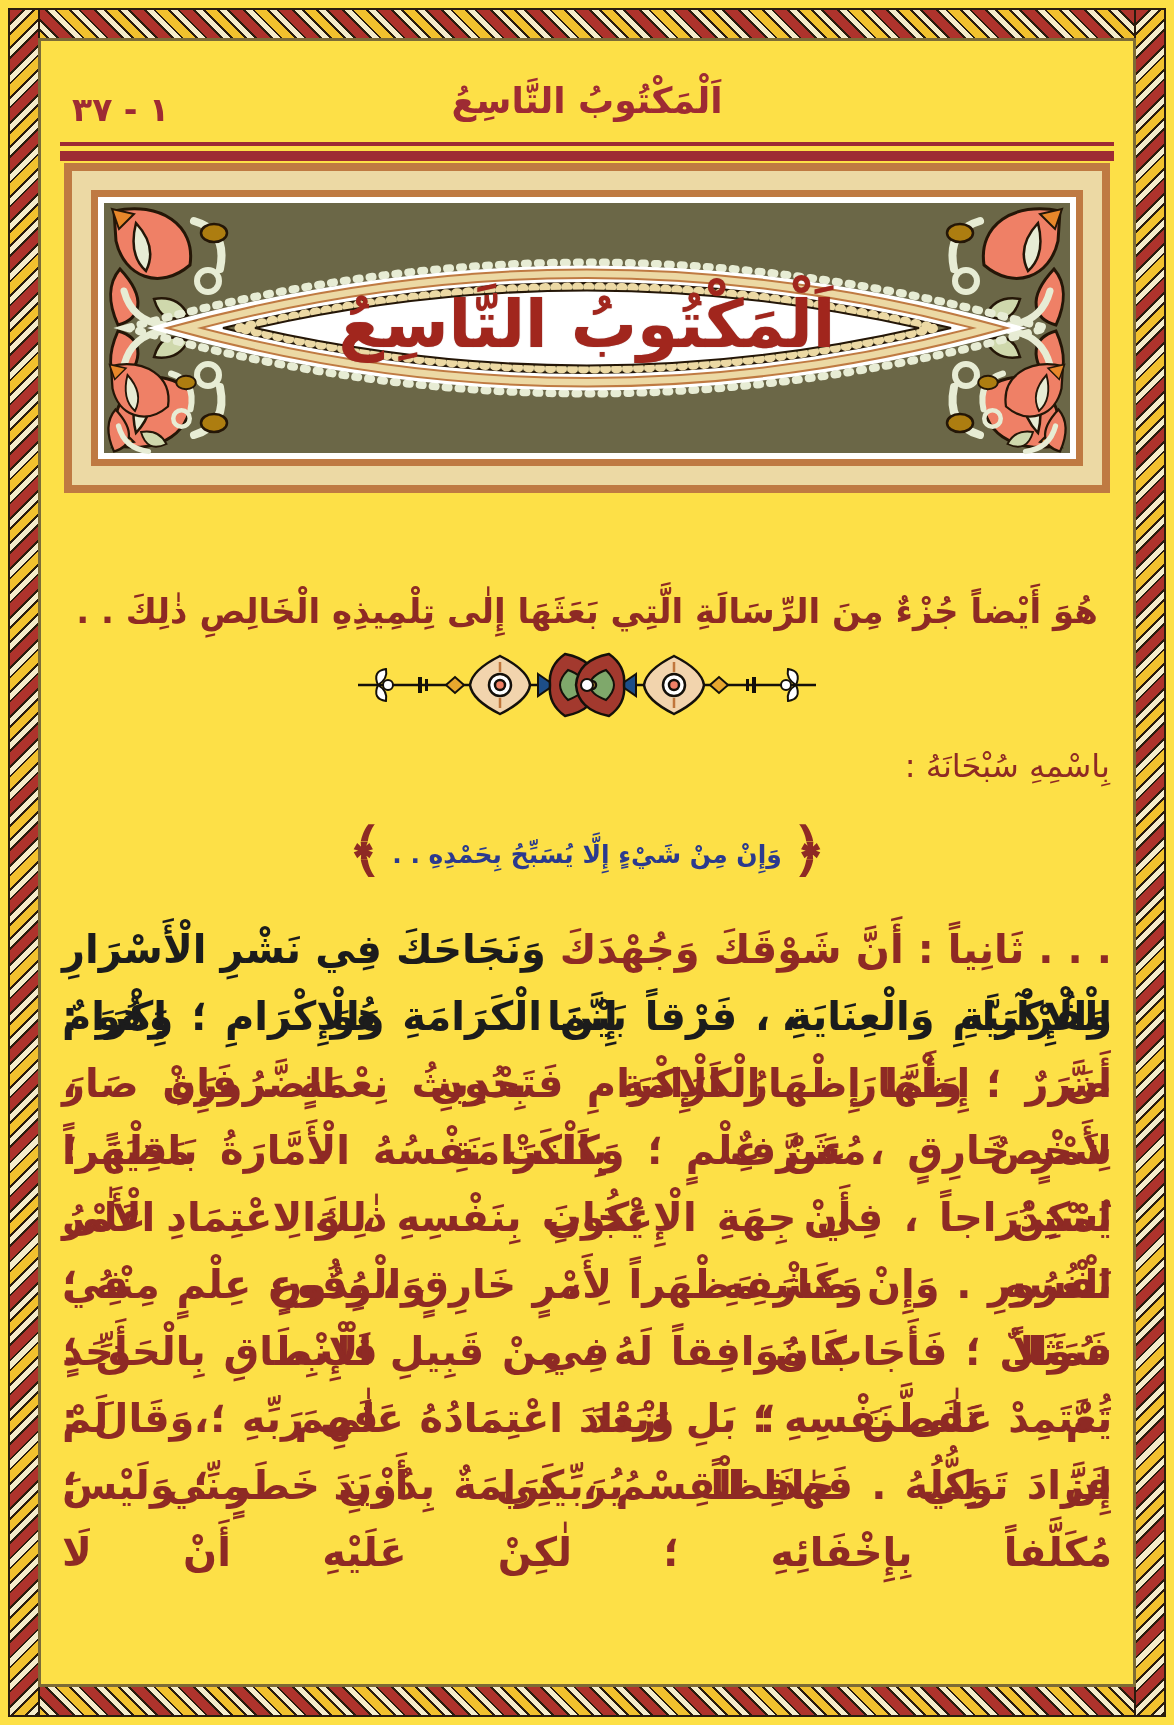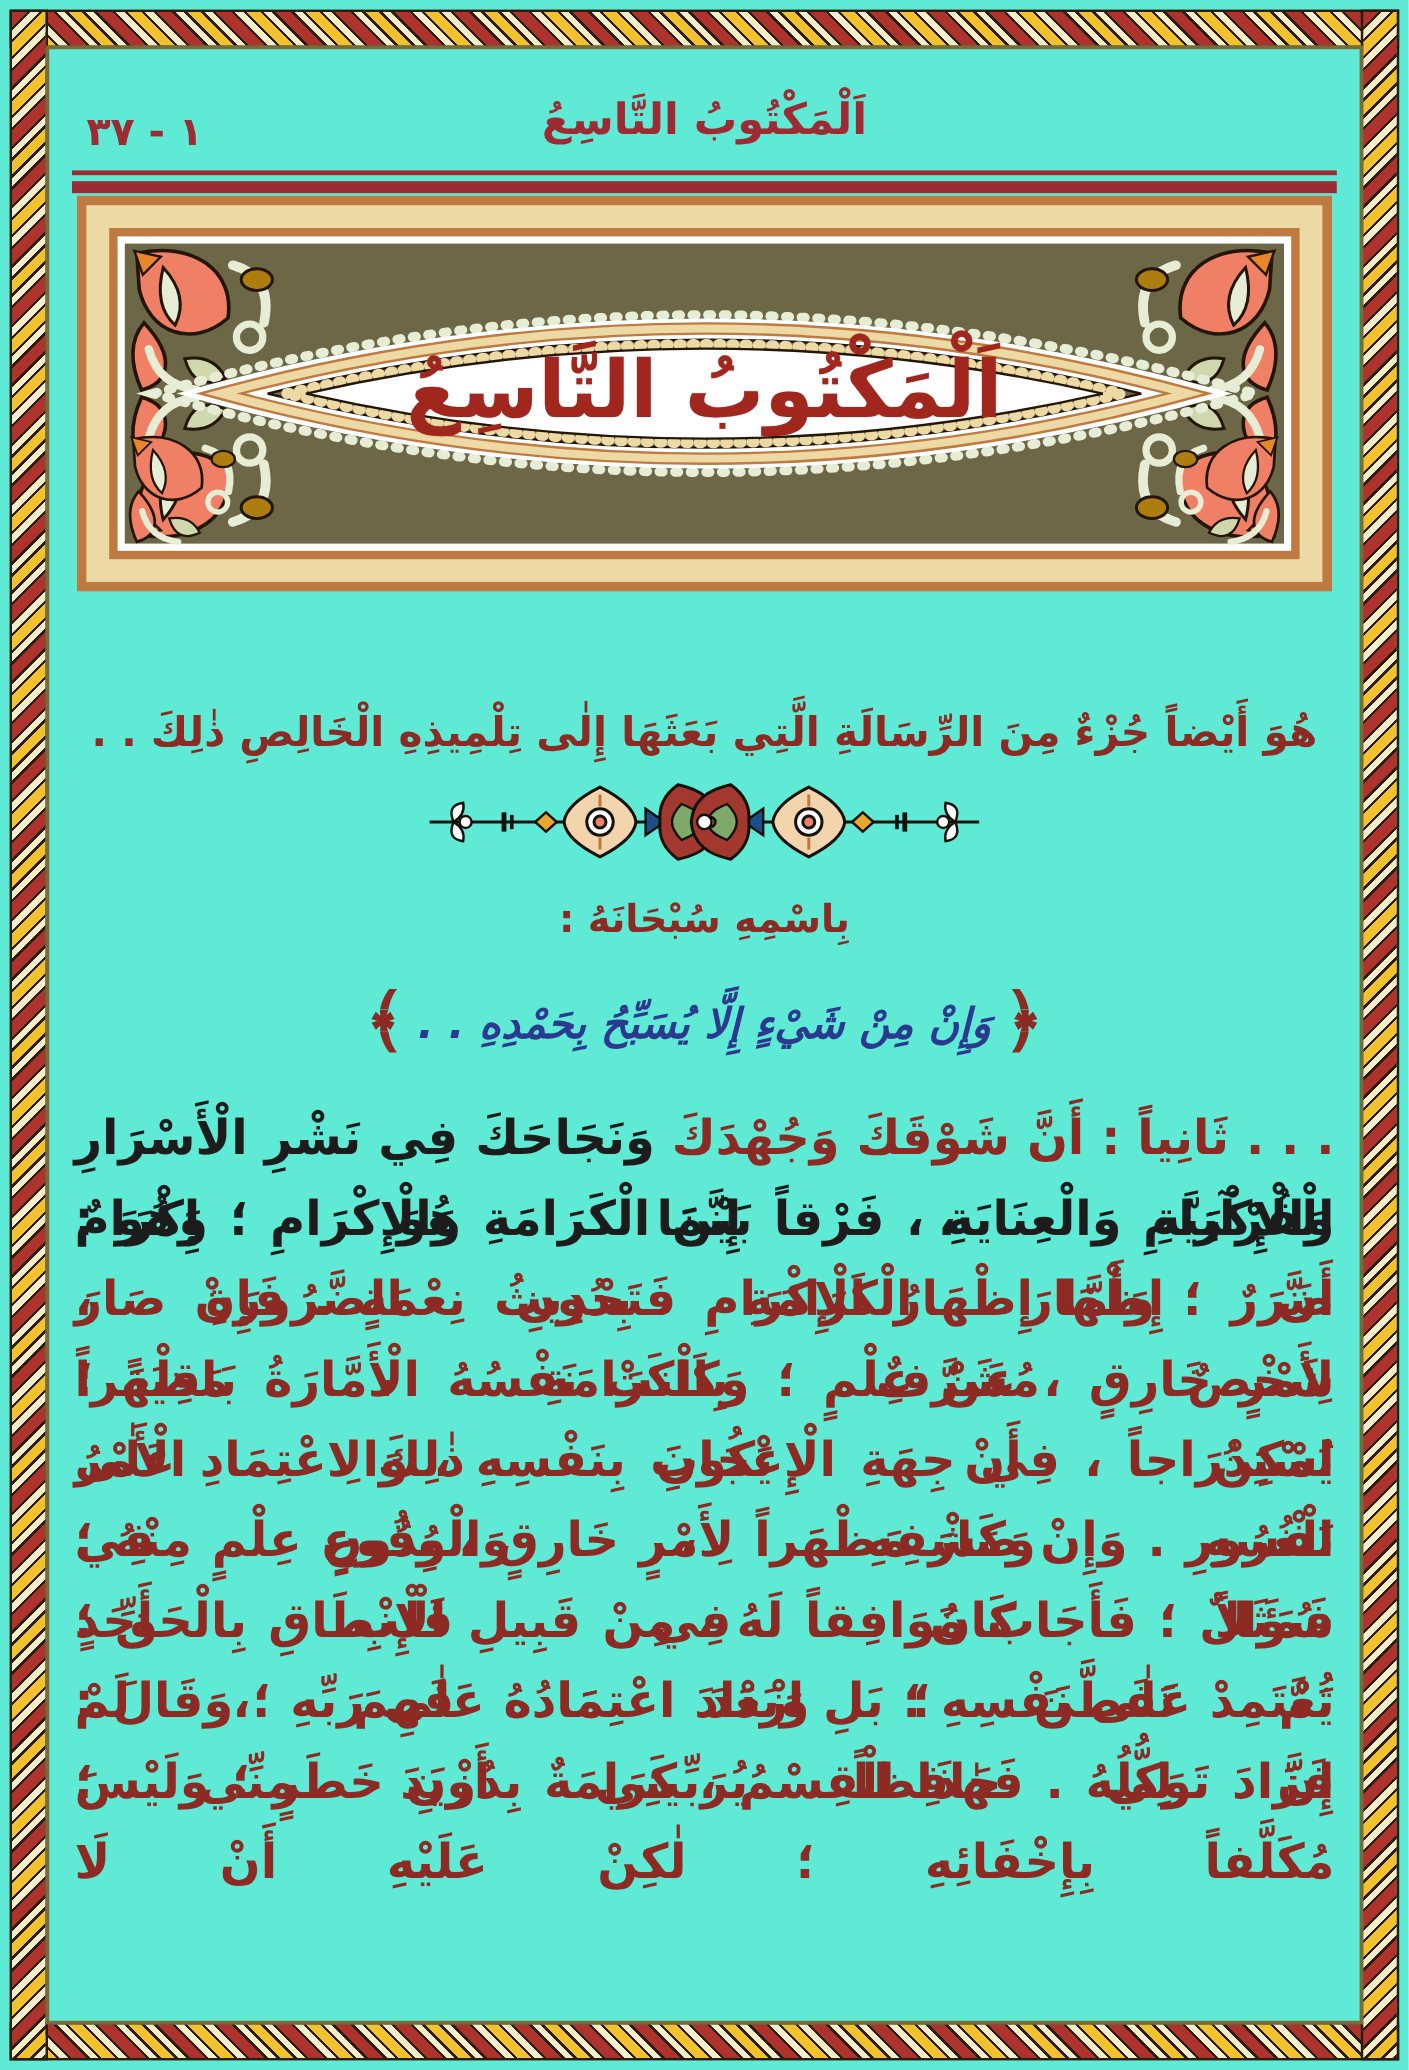--- a/index.html
+++ b/index.html
@@ -1,19 +1,19 @@
 <!DOCTYPE html>
 <html lang="ar" dir="rtl" style="--rule: #9e2b33; --title-red: #a1261d; --text-red: #8e2a24; --text-black: #1c1c1c; --verse-blue: #2b3a8e;"><head>
 <meta charset="utf-8">
 <style>
   html,body{margin:0;padding:0;background:#ffffff;}
   .page{
     position:relative;
     width:1174px;height:1725px;
-    background:#5eead4;
+    background:#fde047;
     overflow:hidden;
     font-family:"DejaVu Sans",sans-serif;
   }
   
   .frame-strip{position:absolute;border:2px solid #2a1c0e;box-sizing:border-box;}
   .frame-h{
     left:8px;right:8px;height:32px;
     background:repeating-linear-gradient(45deg,
       #ae332c 0px,#ae332c 9px,
       #2a1c0e 9px,#2a1c0e 11px,
@@ -87,35 +87,33 @@
     color:var(--text-red,#8e2a24);
     white-space:nowrap;
   }
   .floral-divider{
     position:absolute;top:648px;left:0;right:0;
     display:flex;justify-content:center;
   }
   .basmala{
     position:absolute;top:733px;left:64px;right:64px;
     height:66px;line-height:66px;
-    text-align:center;
-    font-size:32px;font-weight:bold;
+    font-size:32px;font-weight:normal;
     color:var(--text-red,#8e2a24);
   }
   .verse-line{
     position:absolute;top:806px;left:64px;right:64px;
     height:96px;
     display:flex;justify-content:center;align-items:center;gap:10px;
     direction:rtl;
   }
   .verse-text{
-    font-size:35px;font-weight:bold;
+    font-size:25px;font-weight:bold;
     color:var(--verse-blue,#2b3a8e);
     white-space:nowrap;
-    font-style:italic;
   }
   .verse-bracket{
     font-size:58px;font-weight:bold;
     color:var(--text-red,#8e2a24);
     line-height:1;
     transform:translateY(-4px);
   }
   
   .body-text{
     position:absolute;top:916px;left:62px;right:62px;

